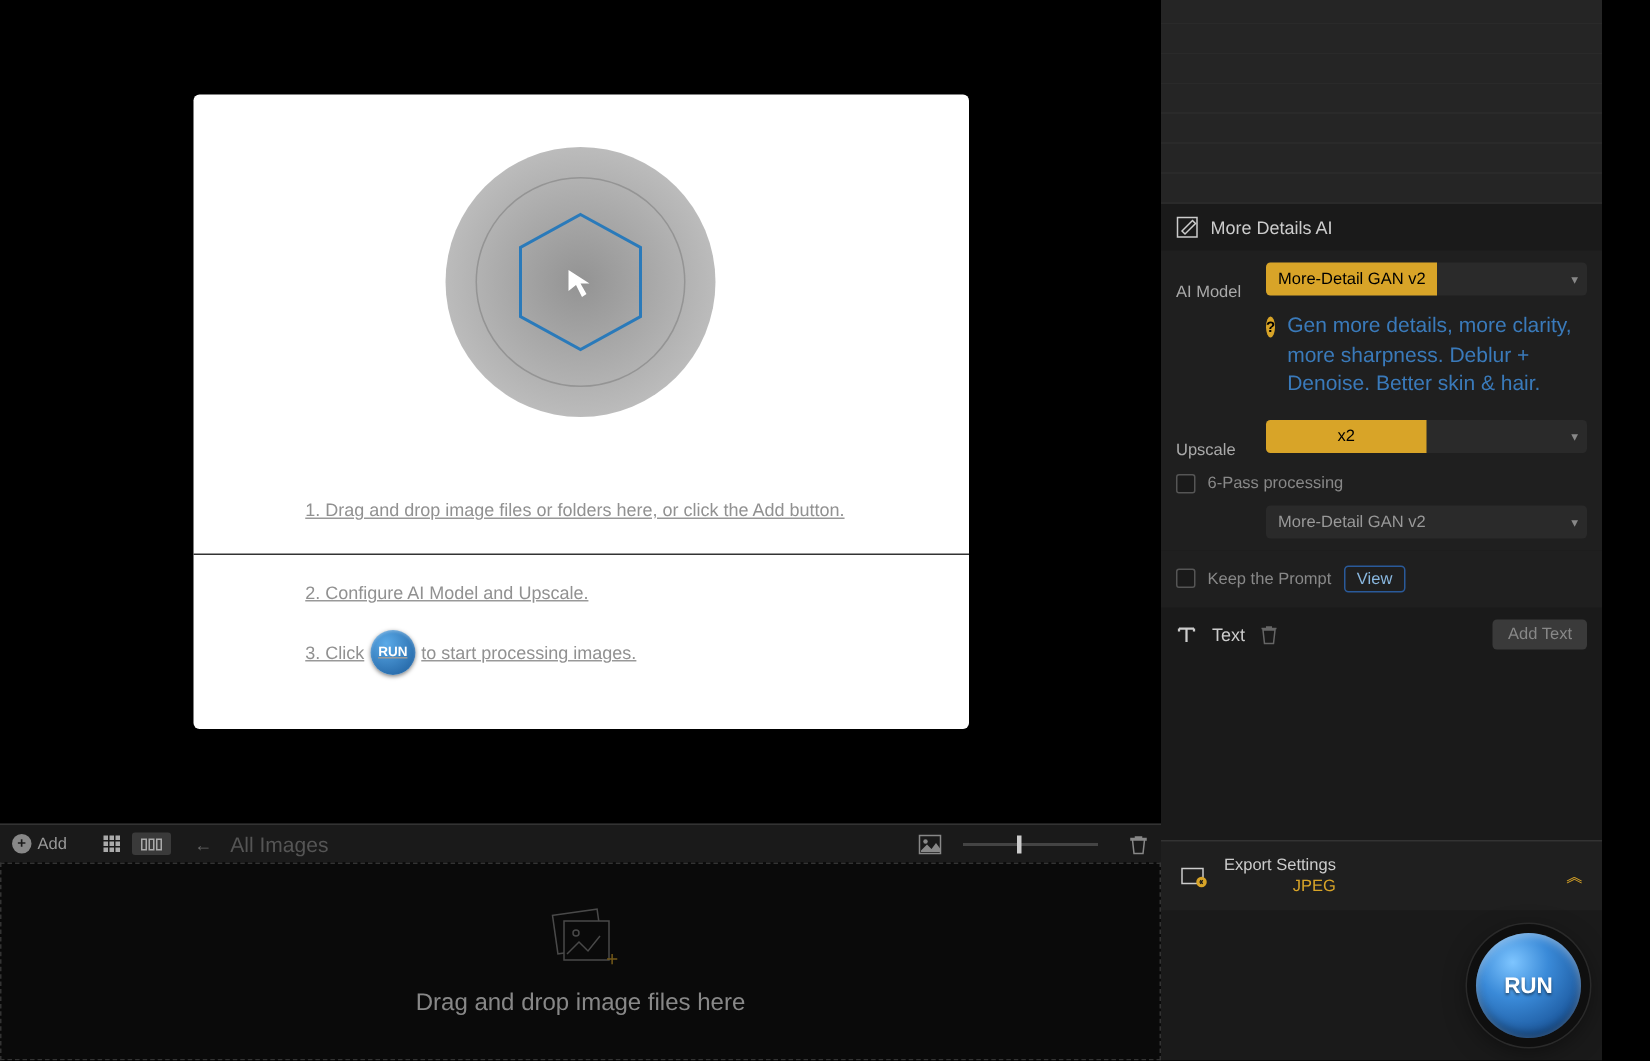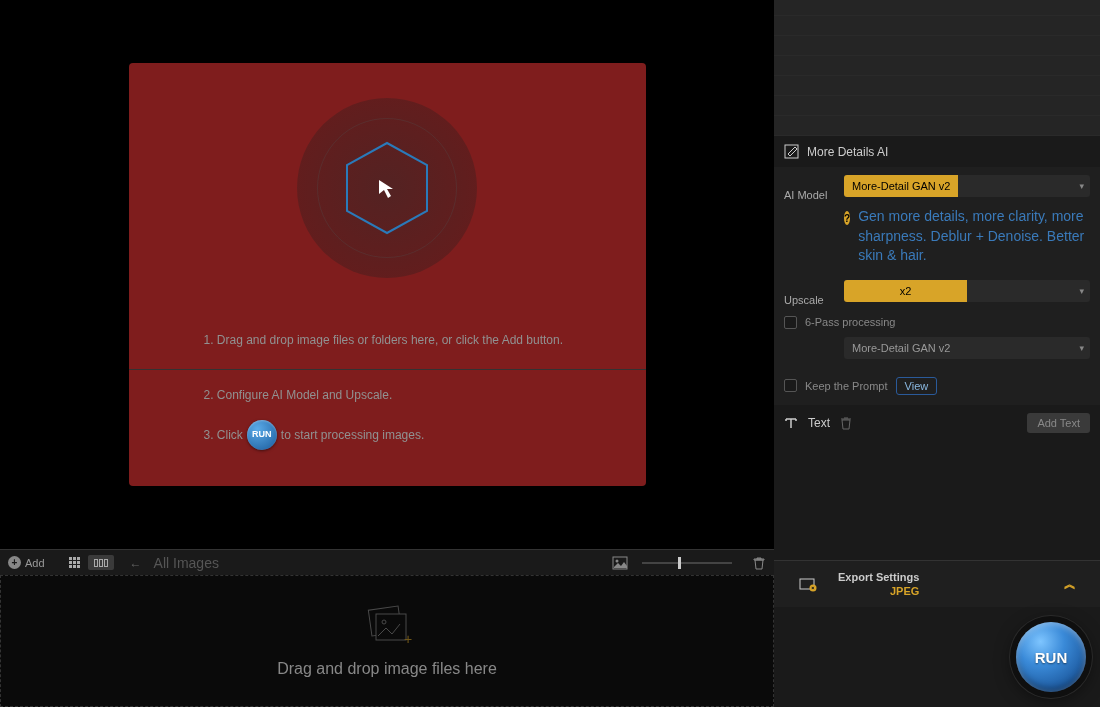--- a/index.html
+++ b/index.html
@@ -1,19 +1,19 @@
 <!DOCTYPE html>
 <html><head>
 <meta charset="utf-8">
 <style>
 * { margin: 0; padding: 0; box-sizing: border-box; font-family: -apple-system, BlinkMacSystemFont, "Segoe UI", Arial, sans-serif; }
 body { background: #000; width: 1100px; height: 707px; overflow: hidden; color: #999; font-size: 12px; display: flex; }
 .main-area { width: 774px; height: 707px; display: flex; flex-direction: column; background: #000; }
 .canvas-area { flex: 1; display: flex; align-items: center; justify-content: center; }
-.drop-panel { width: 517px; background: #7f1d1d; border-radius: 4px; }
+.drop-panel { width: 517px; background: #ffffff; border-radius: 4px; text-decoration: underline; }
 .drop-hero { height: 250px; display: flex; align-items: center; justify-content: center; position: relative; }
 .hex-container { position: relative; width: 180px; height: 180px; display: flex; align-items: center; justify-content: center; }
 .ring { position: absolute; border-radius: 50%; }
 .ring1 { width: 180px; height: 180px; background: radial-gradient(circle, rgba(40,40,40,0.5) 0%, rgba(30,30,30,0.3) 70%, transparent 100%); }
 .ring2 { width: 140px; height: 140px; border: 1px solid rgba(80,80,80,0.3); }
 .hexagon { position: relative; z-index: 2; }
 .drop-text { padding: 18px 75px 20px; }
 .step { color: #919191; font-size: 12px; line-height: 1.5; margin-bottom: 16px; display: flex; align-items: center; flex-wrap: wrap; gap: 4px; }
 .step:first-child { margin-bottom: 20px; }
 .run-inline { width: 30px; height: 30px; border-radius: 50%; background: radial-gradient(circle at 35% 30%, #5aaae8, #1a5a9a); display: inline-flex; align-items: center; justify-content: center; color: #fff; font-size: 9px; font-weight: bold; box-shadow: 0 1px 3px rgba(0,0,0,0.5), inset 0 1px 2px rgba(255,255,255,0.3); }
@@ -30,21 +30,21 @@
 .back-arrow { color: #666; margin-left: 8px; }
 .all-images { color: #555; font-size: 14px; margin-left: 4px; }
 .toolbar-spacer { flex: 1; }
 .thumb-icon { color: #888; }
 .slider { width: 90px; height: 2px; background: #444; position: relative; margin: 0 6px; }
 .slider-handle { position: absolute; width: 3px; height: 12px; background: #ccc; top: -5px; left: 36px; }
 .trash-icon { color: #888; margin-left: 6px; }
 .filmstrip { height: 132px; background: #0a0a0a; border: 1px dashed #333; display: flex; flex-direction: column; align-items: center; justify-content: center; gap: 14px; }
 .filmstrip-icon { opacity: 0.5; }
 .filmstrip-text { color: #888; font-size: 16px; }
-.sidebar { width: 326px; height: 707px; background: #1a1a1a; display: flex; flex-direction: column; }
+.sidebar { width: 294px; height: 707px; background: #1a1a1a; display: flex; flex-direction: column; }
 .preview-area { height: 136px; background: repeating-linear-gradient(0deg, #2a2a2a 0, #2a2a2a 1px, #252525 1px, #252525 20px), repeating-linear-gradient(90deg, #2a2a2a 0, #2a2a2a 1px, transparent 1px, transparent 20px); background-color: #252525; }
 .section-header { display: flex; align-items: center; gap: 8px; padding: 8px 10px; background: #1a1a1a; color: #ccc; font-size: 12px; }
 .section-body { padding: 8px 10px; background: #1f1f1f; }
 .form-row { display: flex; align-items: flex-start; gap: 10px; margin-bottom: 10px; }
 .form-label { width: 50px; color: #aaa; font-size: 11px; padding-top: 4px; margin-top: 10px; }
 .form-control { flex: 1; }
 .dropdown { height: 22px; background: #2a2a2a; border-radius: 3px; display: flex; align-items: center; position: relative; cursor: pointer; }
 .dropdown-value { background: #d8a428; color: #000; font-size: 11px; padding: 0 8px; height: 100%; display: flex; align-items: center; border-radius: 3px 0 0 3px; }
 .dropdown-value.half { width: 50%; justify-content: center; }
 .dropdown-chevron { position: absolute; right: 6px; color: #888; font-size: 9px; }
@@ -52,21 +52,21 @@
 .help-icon { width: 14px; height: 14px; border-radius: 50%; background: #d8a428; color: #000; display: flex; align-items: center; justify-content: center; font-size: 10px; font-weight: bold; margin-top: 8px; }
 .checkbox-row { display: flex; align-items: center; gap: 8px; margin: 10px 0 8px; }
 .checkbox { width: 13px; height: 13px; border: 1px solid #555; border-radius: 2px; background: #1a1a1a; }
 .checkbox-label { color: #888; font-size: 11px; }
 .secondary-dropdown { height: 22px; background: #2a2a2a; border-radius: 3px; display: flex; align-items: center; padding: 0 8px; color: #999; font-size: 11px; position: relative; margin-left: 60px; }
 .view-btn-small { border: 1px solid #2a5a9a; color: #8ab8e0; font-size: 11px; padding: 2px 8px; border-radius: 3px; cursor: pointer; }
 .text-row { display: flex; align-items: center; gap: 10px; padding: 8px 10px; }
 .text-label { color: #ccc; font-size: 12px; }
 .add-text-btn { margin-left: auto; background: #3a3a3a; color: #888; font-size: 11px; padding: 4px 10px; border-radius: 3px; cursor: pointer; }
 .sidebar-spacer { flex: 1; }
-.export-section { background: #1f1f1f; padding: 10px 24px; display: flex; align-items: center; gap: 20px; border-top: 1px solid #333; font-weight: bold; }
+.export-section { background: #1f1f1f; padding: 10px 12px; display: flex; align-items: center; gap: 10px; border-top: 1px solid #333; }
 .export-info { display: flex; flex-direction: column; gap: 2px; }
 .export-title { color: #ccc; font-size: 11px; }
 .export-format { color: #d8a428; font-size: 11px; text-align: right; }
 .expand-icon { margin-left: auto; color: #d8a428; font-size: 12px; }
 .run-area { height: 100px; background: #1a1a1a; display: flex; align-items: center; justify-content: flex-end; padding-right: 14px; position: relative; }
 .run-btn { width: 70px; height: 70px; border-radius: 50%; background: radial-gradient(circle at 35% 28%, #7ec5ff 0%, #3a8ad8 35%, #0a3a7a 100%); display: flex; align-items: center; justify-content: center; color: #fff; font-size: 15px; font-weight: bold; box-shadow: 0 0 0 6px #0f0f0f, 0 0 0 7px #2a2a2a, 0 4px 20px rgba(0,0,0,0.8), inset 0 2px 6px rgba(255,255,255,0.4), inset 0 -4px 6px rgba(0,0,0,0.3); cursor: pointer; text-shadow: 0 1px 2px rgba(0,0,0,0.5); }
 .divider { height: 1px; background: #333; }
 </style>
 </head>
 <body>

